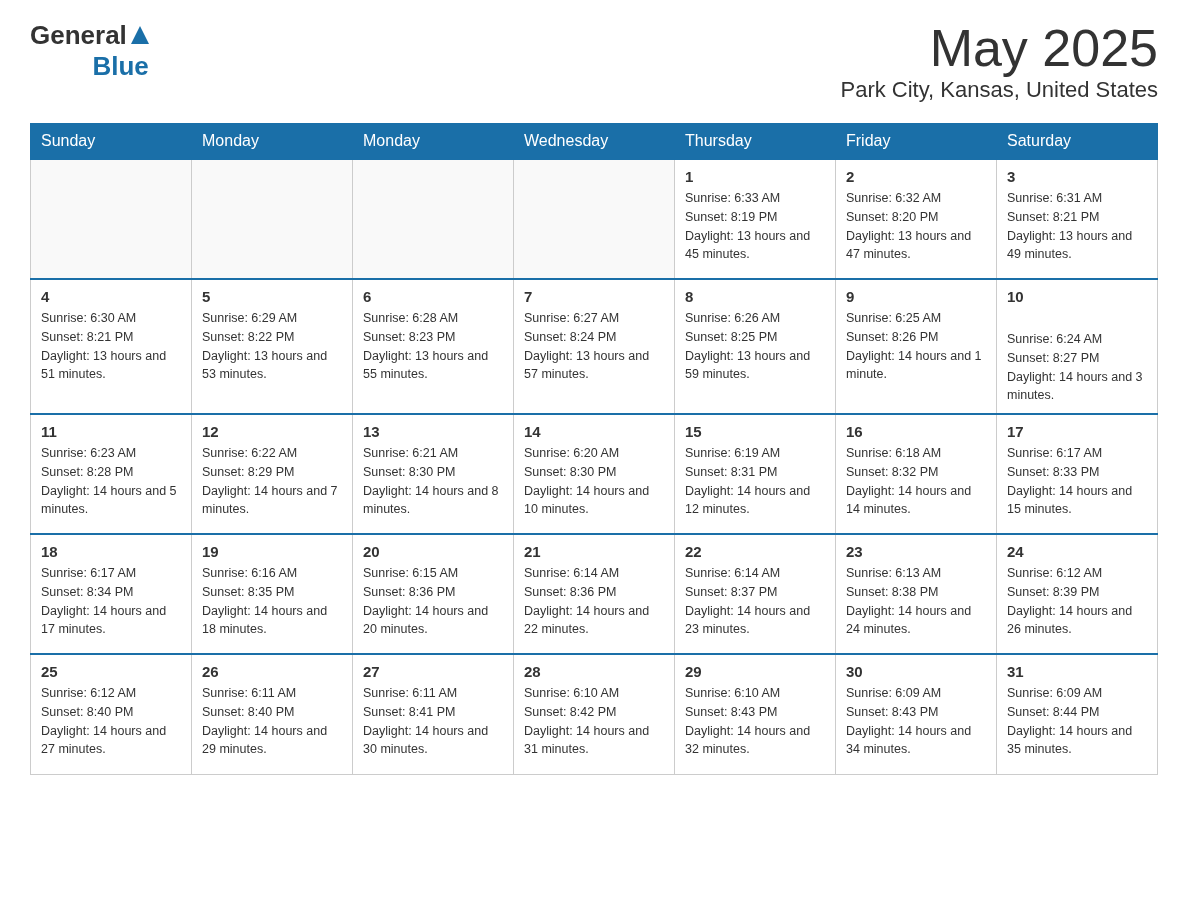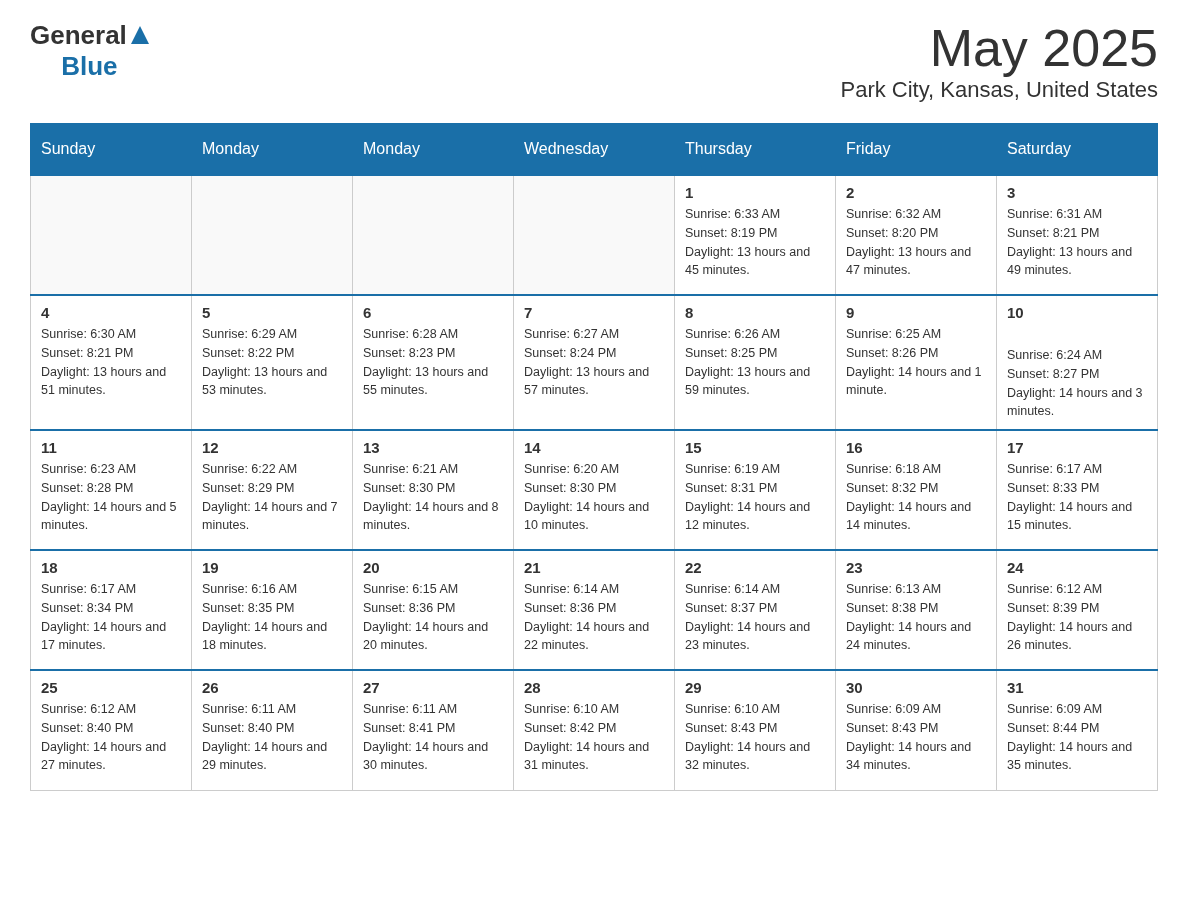--- a/index.html
+++ b/index.html
@@ -31,21 +31,21 @@
       color: #333;
     }
     .calendar {
       width: 100%;
       border-collapse: collapse;
       table-layout: fixed;
     }
     .calendar thead th {
       background: #1a6fa8;
       color: #fff;
-      padding: 16px 10px;
+      padding: 8px 10px;
       text-align: left;
       font-size: 16px;
       font-weight: normal;
       border: 1px solid #1a6fa8;
     }
     .calendar tbody td {
       vertical-align: top;
       padding: 8px 10px;
       border: 1px solid #ccc;
       height: 120px;
@@ -69,21 +69,21 @@
       font-size: 12.5px;
       color: #333;
       line-height: 1.5;
     }
     .empty-cell {
       background: #f9f9f9;
     }
     .logo-wrapper {
       display: flex;
       flex-direction: column;
-      align-items: center;
+      align-items: flex-end;
     }
     .logo-row {
       display: flex;
       align-items: center;
     }
   </style>
 </head>
 <body>
 
 <div class="header">

